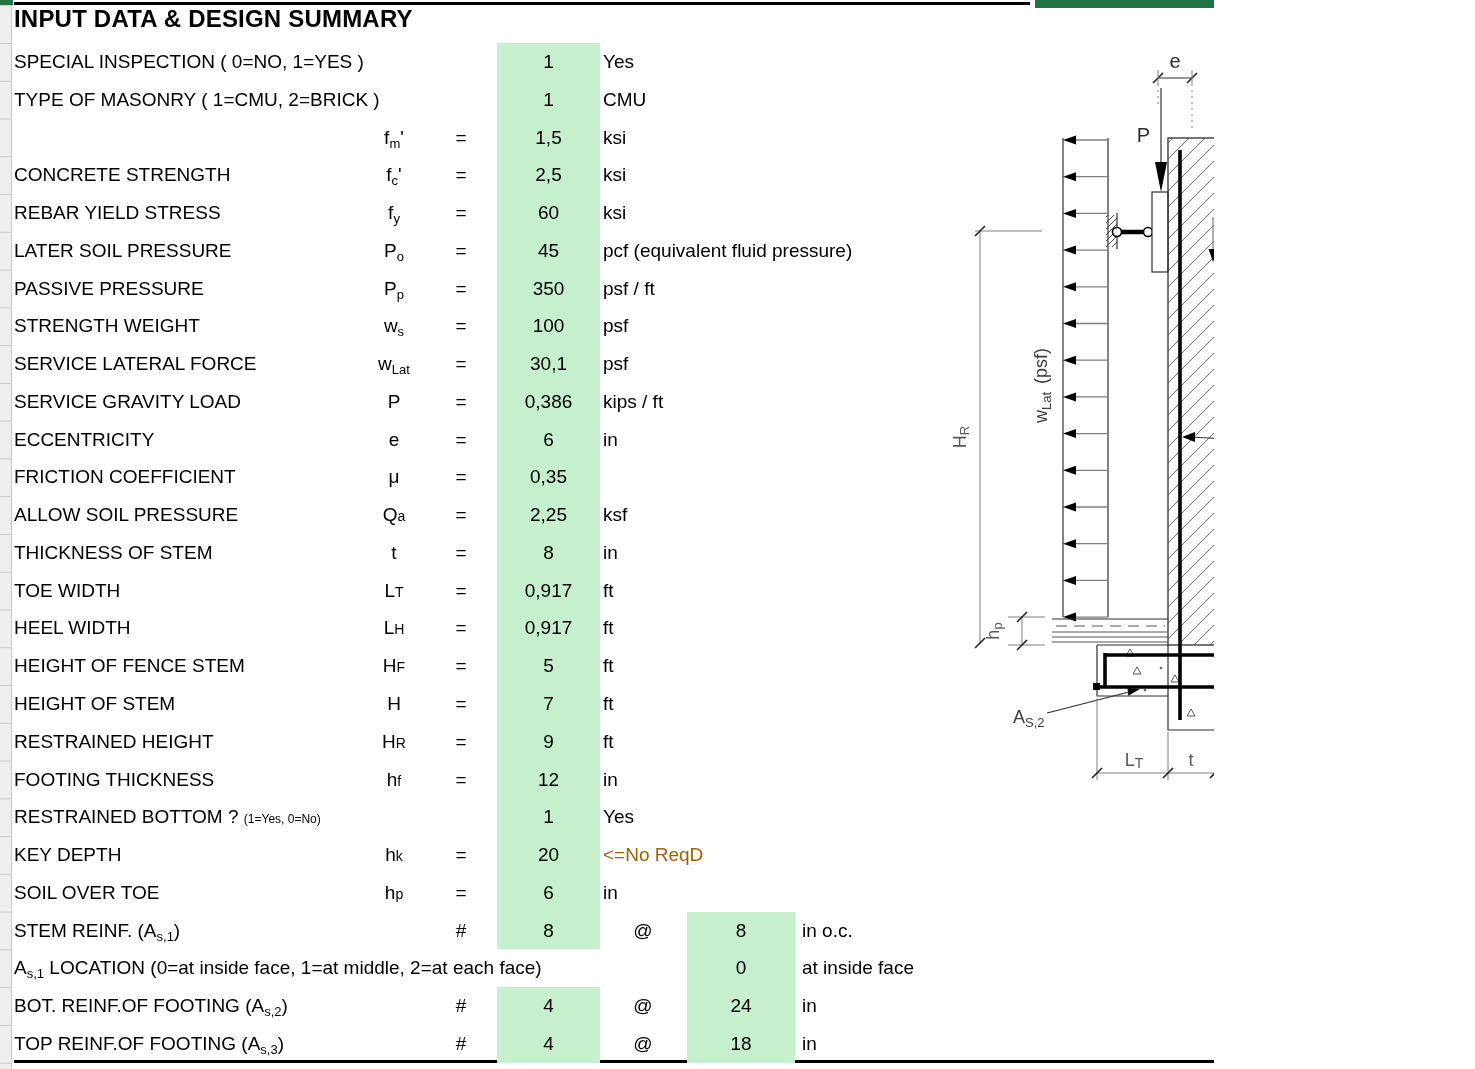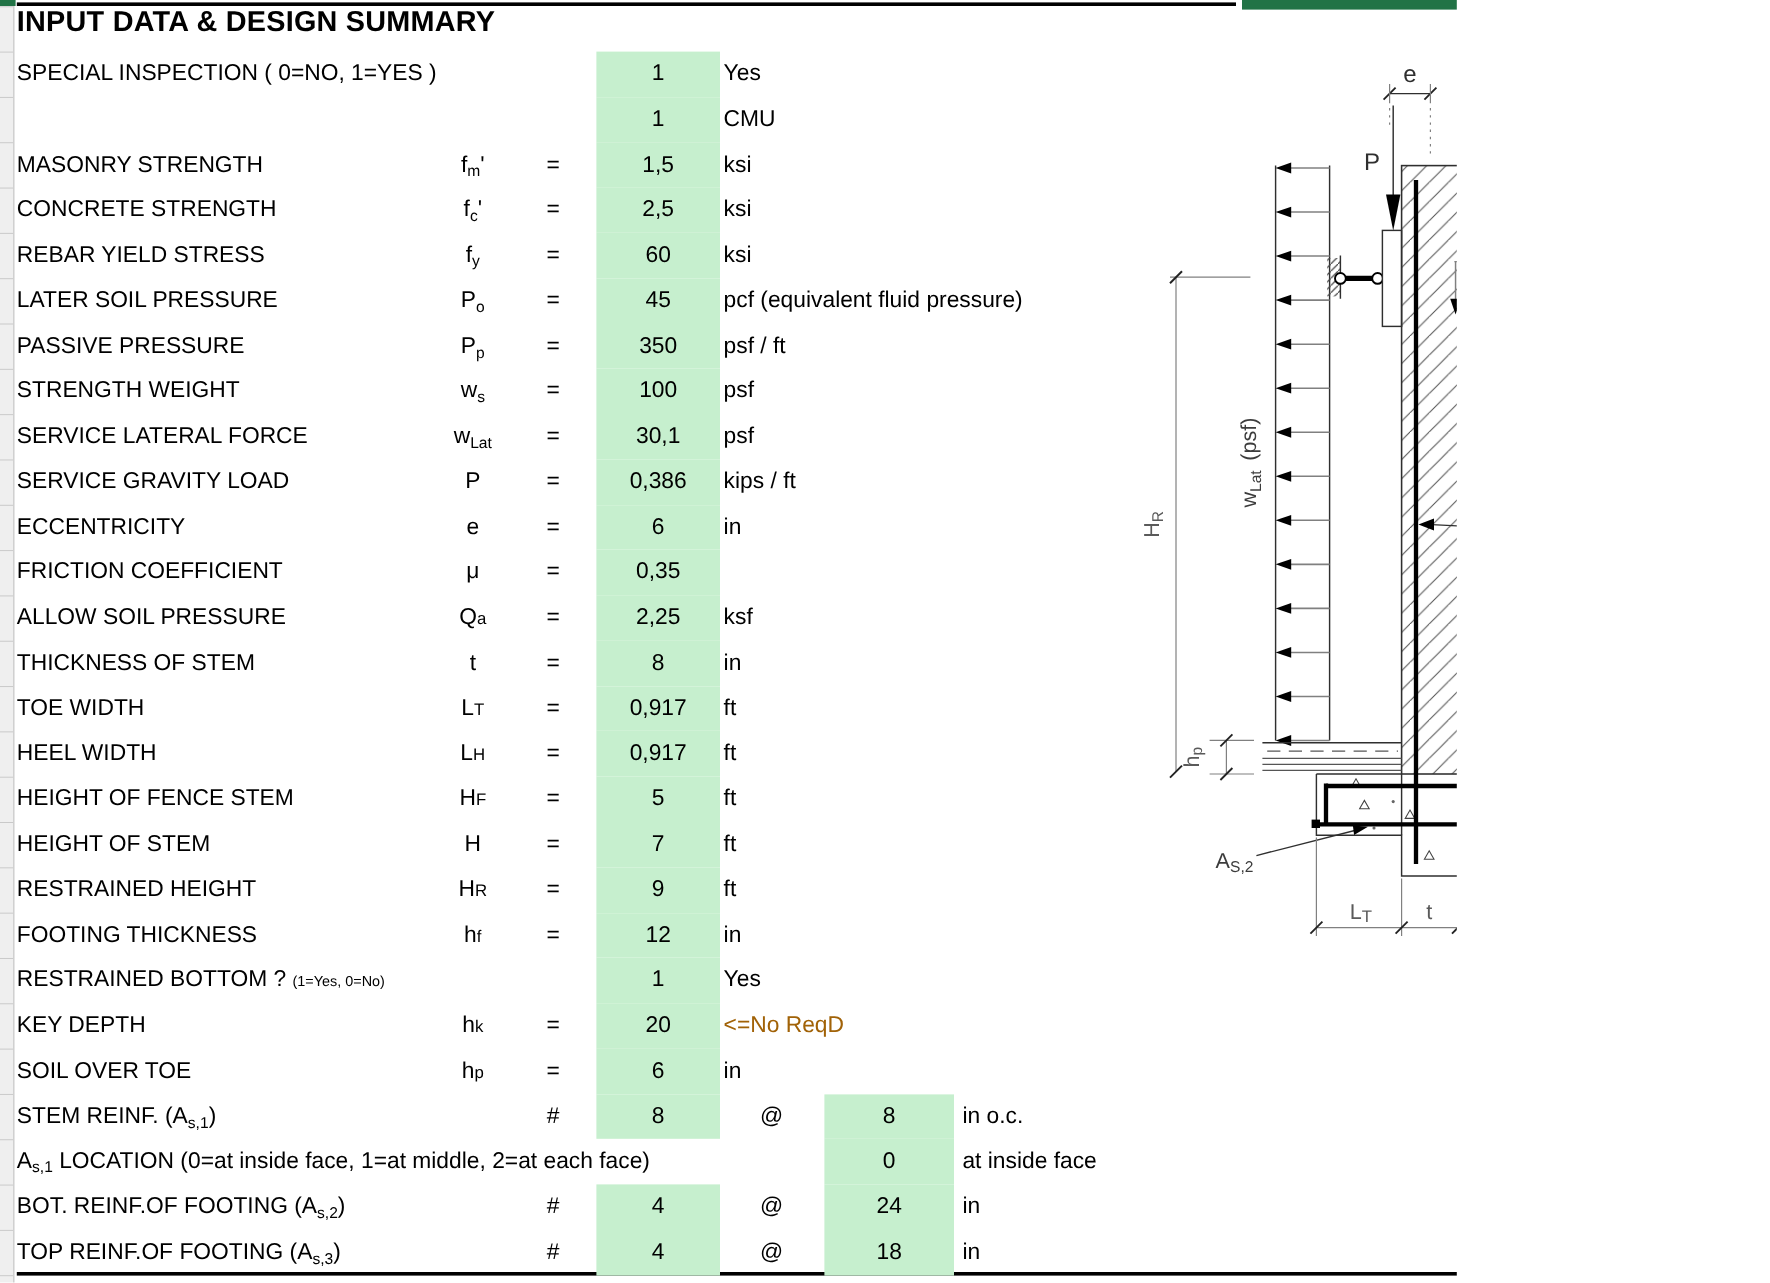--- a/index.html
+++ b/index.html
@@ -66,25 +66,25 @@
 
   <div class="title">INPUT DATA &amp; DESIGN SUMMARY</div>
 
   <div class="rows" id="rows">
       <div class="row">
         <span class="lbl"><span>SPECIAL INSPECTION ( 0=NO, 1=YES )</span></span>
         <span class="v1 cell green">1</span>
         <span class="unit">Yes</span>
       </div>
       <div class="row">
+        <span class="lbl"><span>TYPE OF MASONRY ( 1=CMU, 2=BRICK )</span></span>
         <span class="v1 cell green">1</span>
         <span class="unit">CMU</span>
       </div>
       <div class="row">
-        <span class="lbl"><span>MASONRY STRENGTH</span></span>
         <span class="sym"><span>f</span><span class="sb">m</span><span>'</span></span>
         <span class="pre">=</span>
         <span class="v1 cell green">1,5</span>
         <span class="unit">ksi</span>
       </div>
       <div class="row">
         <span class="lbl"><span>CONCRETE STRENGTH</span></span>
         <span class="sym"><span>f</span><span class="sb">c</span><span>'</span></span>
         <span class="pre">=</span>
         <span class="v1 cell green">2,5</span>

